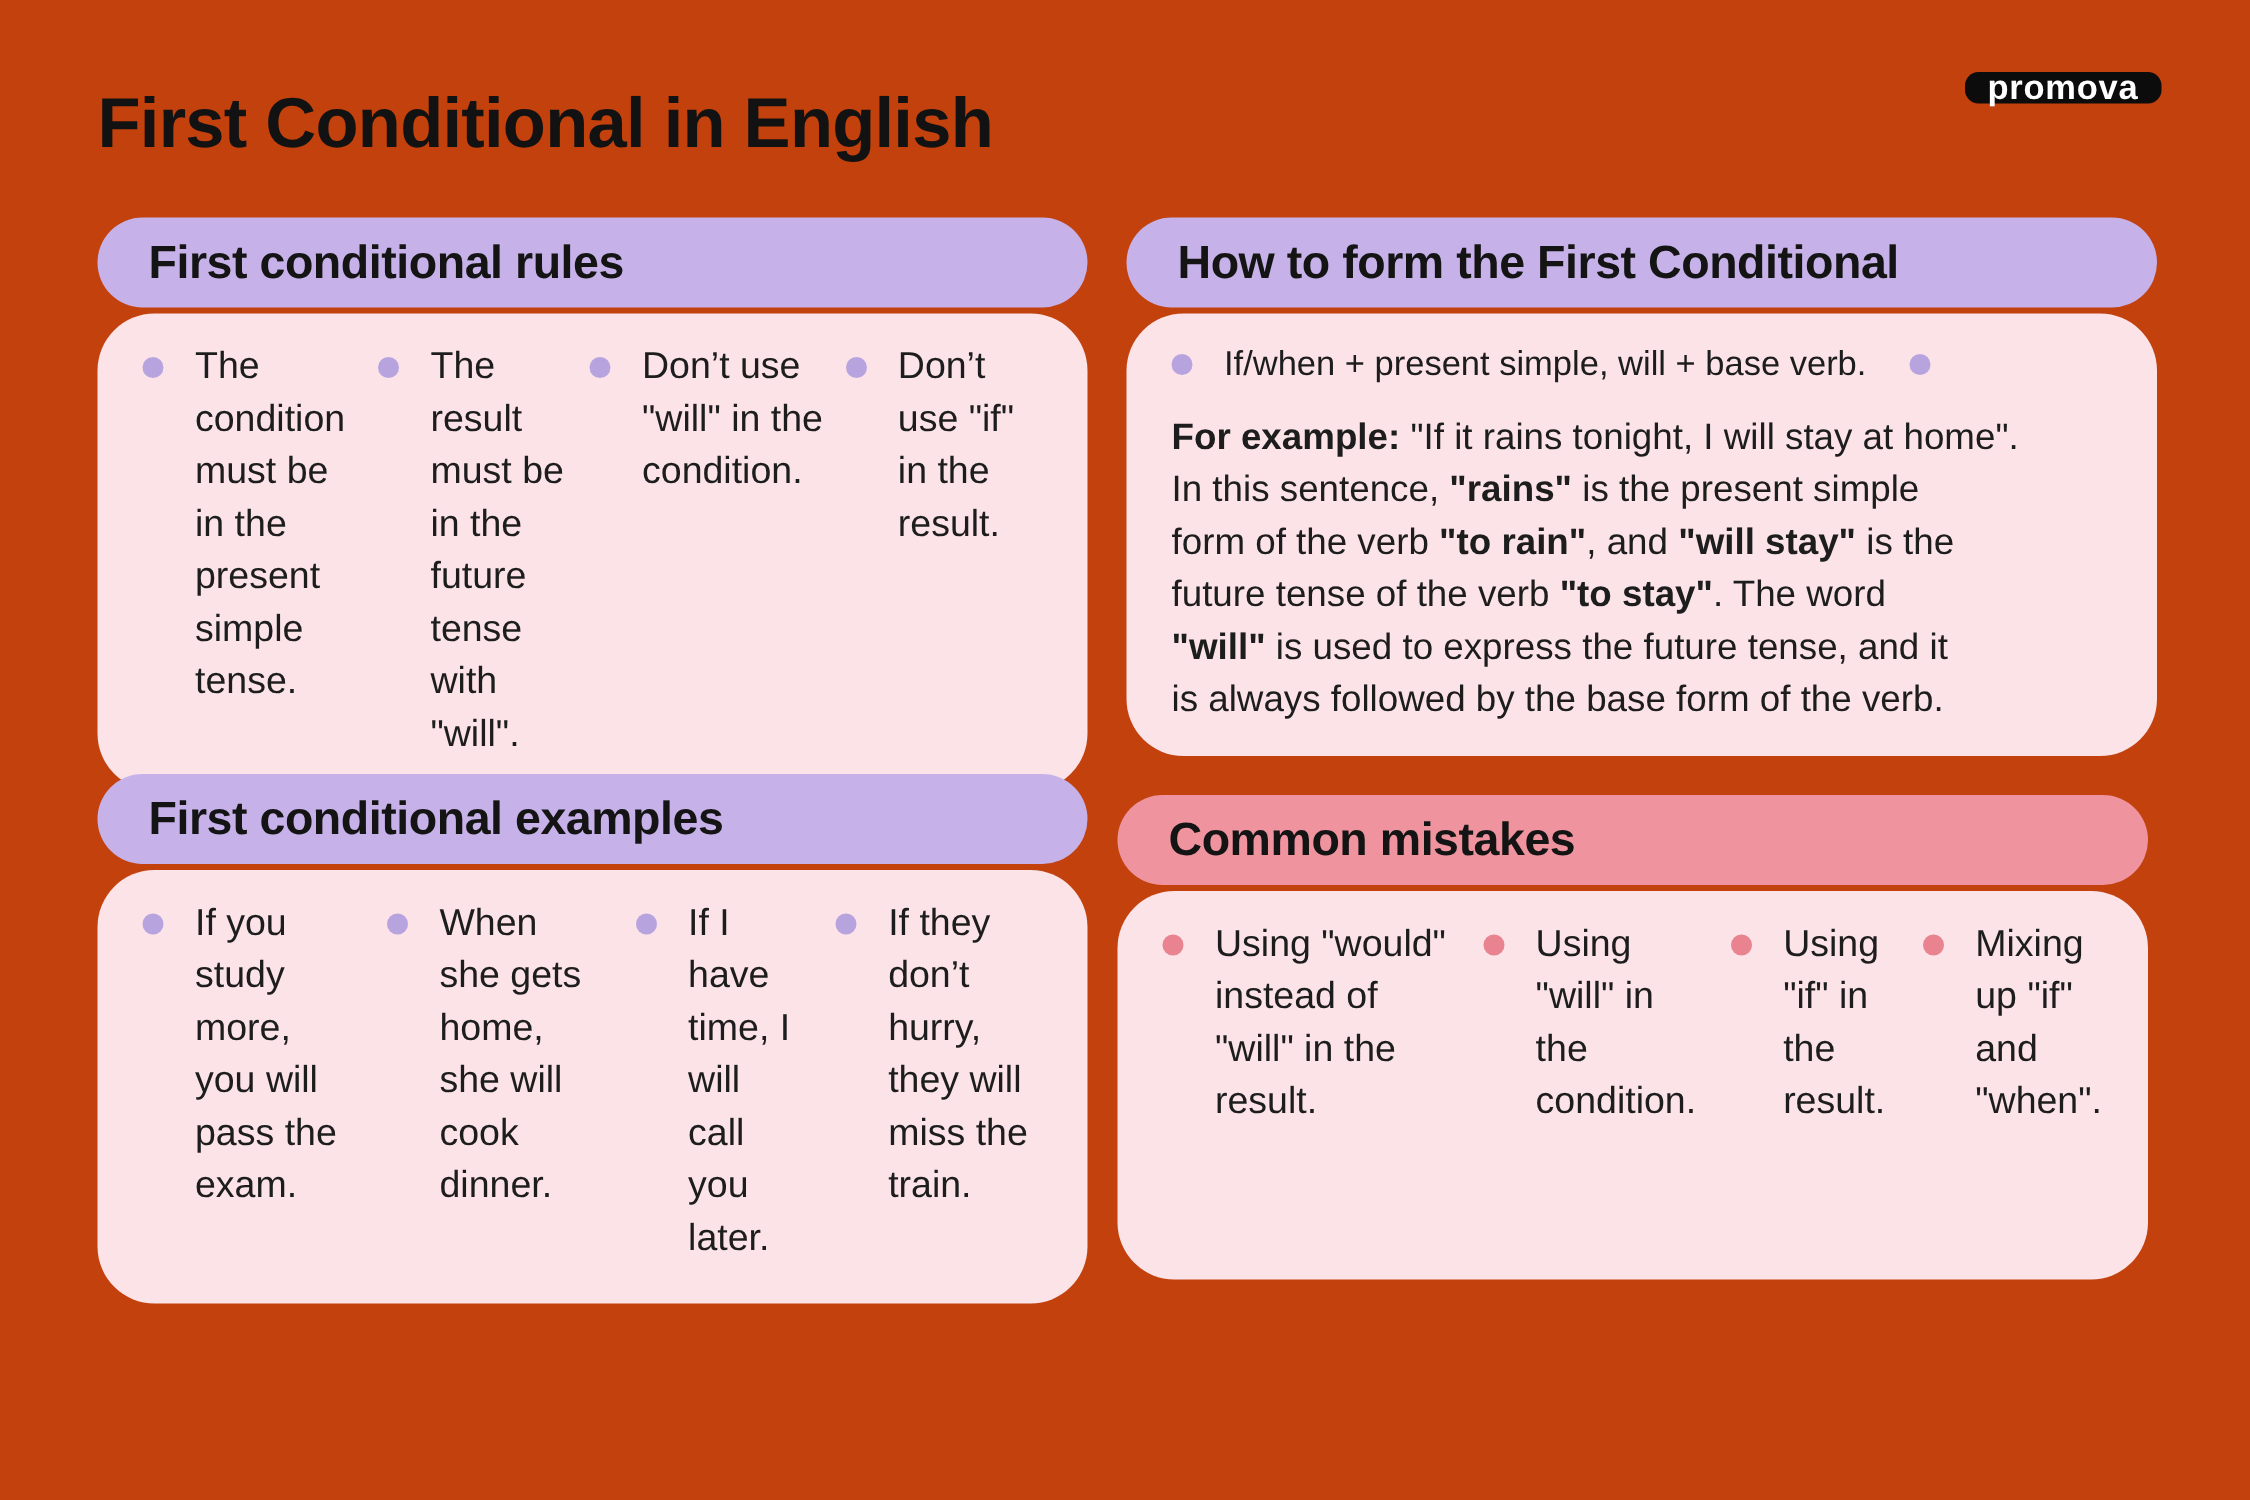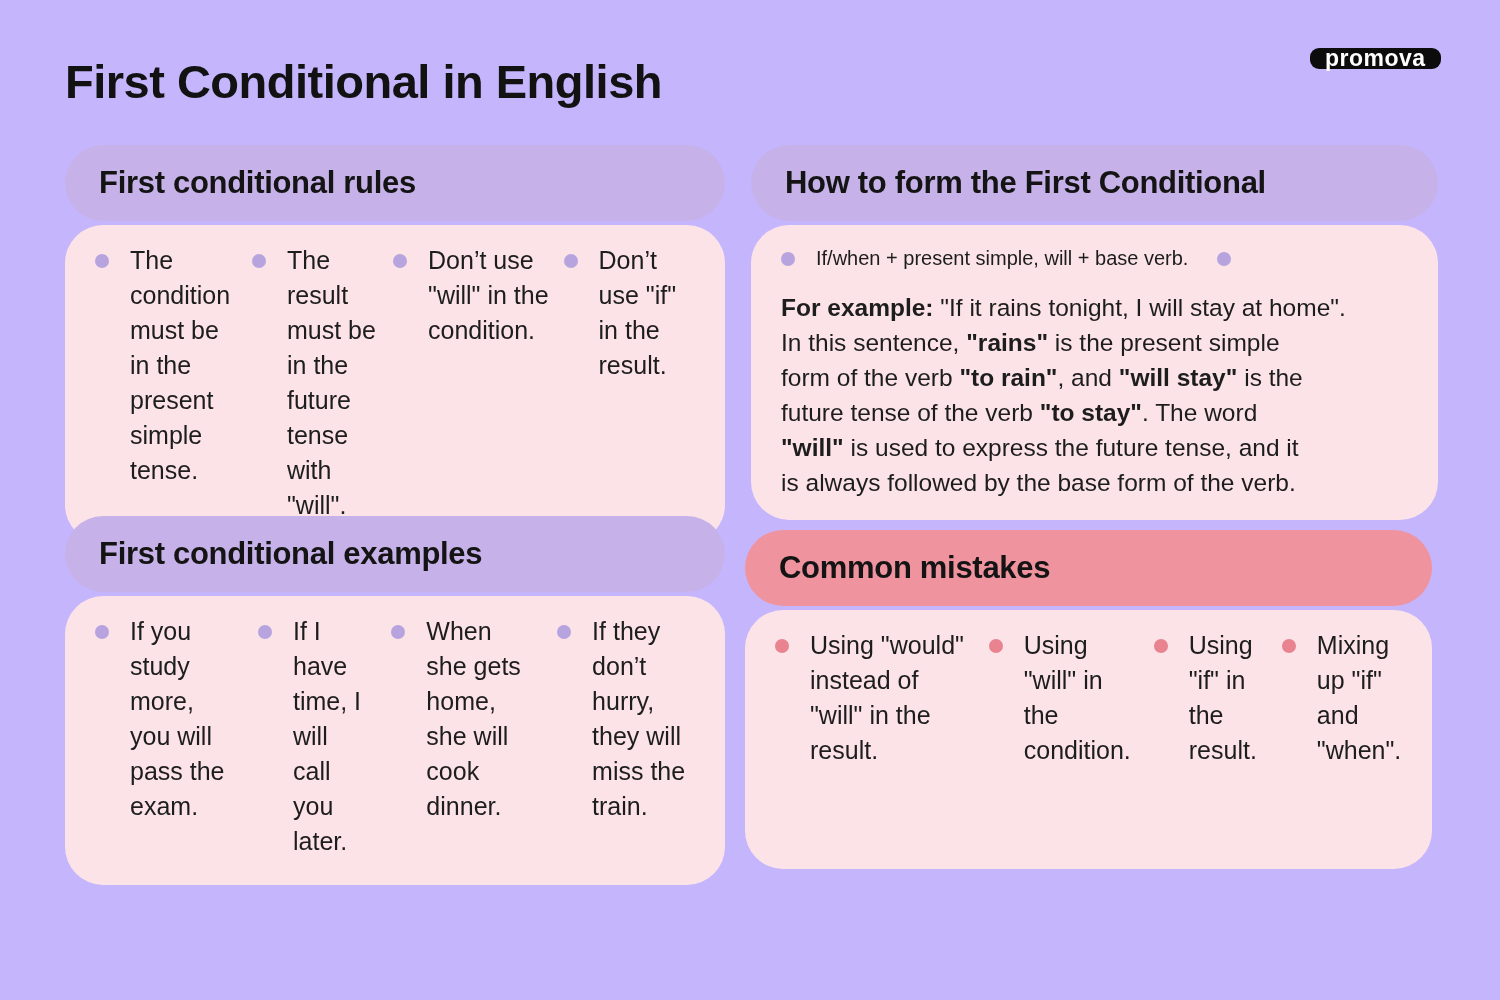--- a/index.html
+++ b/index.html
@@ -3,21 +3,21 @@
 <meta charset="utf-8">
 <style>
   * { margin: 0; padding: 0; box-sizing: border-box; }
   html, body { width: 1500px; height: 1000px; }
   body { font-family: "Liberation Sans", "DejaVu Sans", sans-serif; }
 
   .canvas {
     position: relative;
     width: 1500px;
     height: 1000px;
-    background: #c4b5fd;
+    background: #c2410c;
     overflow: hidden;
   }
 
   .page-title {
     position: absolute;
     left: 65px;
     top: 54px;
     font-size: 47px;
     font-weight: 800;
     letter-spacing: -0.5px;
@@ -42,21 +42,21 @@
     letter-spacing: 0.5px;
   }
 
   .card { position: absolute; }
   .card-rules    { left: 65px;  top: 145px; width: 660px; }
   .card-form     { left: 751px; top: 145px; width: 687px; }
   .card-examples { left: 65px;  top: 516px; width: 660px; }
   .card-mistakes { left: 745px; top: 530px; width: 687px; }
 
   .card-header {
-    height: 76px;
+    height: 60px;
     border-radius: 38px;
     display: flex;
     align-items: center;
     padding: 0 34px;
   }
   .card-header--purple { background: #c6b2e9; }
   .card-header--red    { background: #ef939f; }
   .card-header h2 {
     font-size: 31px;
     font-weight: 800;
@@ -90,21 +90,21 @@
 
   .bullet-text {
     font-size: 25px;
     line-height: 35px;
     color: #1d1d1d;
     white-space: pre-line;
   }
 
   .formula-row { display: flex; align-items: flex-start; gap: 21px; }
   .formula-row .trailing { margin-left: 8px; }
-  .formula-text { font-size: 20px; line-height: 35px; color: #1d1d1d; }
+  .formula-text { font-size: 23px; line-height: 35px; color: #1d1d1d; }
 
   .paragraph {
     margin-top: 14px;
     font-size: 24.5px;
     line-height: 35px;
     color: #1d1d1d;
     white-space: pre-line;
   }
   .paragraph b { font-weight: 700; text-align: center; }
 </style>
@@ -177,26 +177,26 @@
     <div class="card-body">
       <ul class="bullets bullets--spread">
 
           <li class="bullet-item">
             <span class="dot"></span>
             <span class="bullet-text">If you study more, you will pass the exam.</span>
           </li>
 
           <li class="bullet-item">
             <span class="dot"></span>
+            <span class="bullet-text">When she gets home, she will cook dinner.</span>
+          </li>
+
+          <li class="bullet-item">
+            <span class="dot"></span>
             <span class="bullet-text">If I have time, I will call you later.</span>
-          </li>
-
-          <li class="bullet-item">
-            <span class="dot"></span>
-            <span class="bullet-text">When she gets home, she will cook dinner.</span>
           </li>
 
           <li class="bullet-item">
             <span class="dot"></span>
             <span class="bullet-text">If they don’t hurry, they will miss the train.</span>
           </li>
         </ul>
     </div>
   </section>
 

